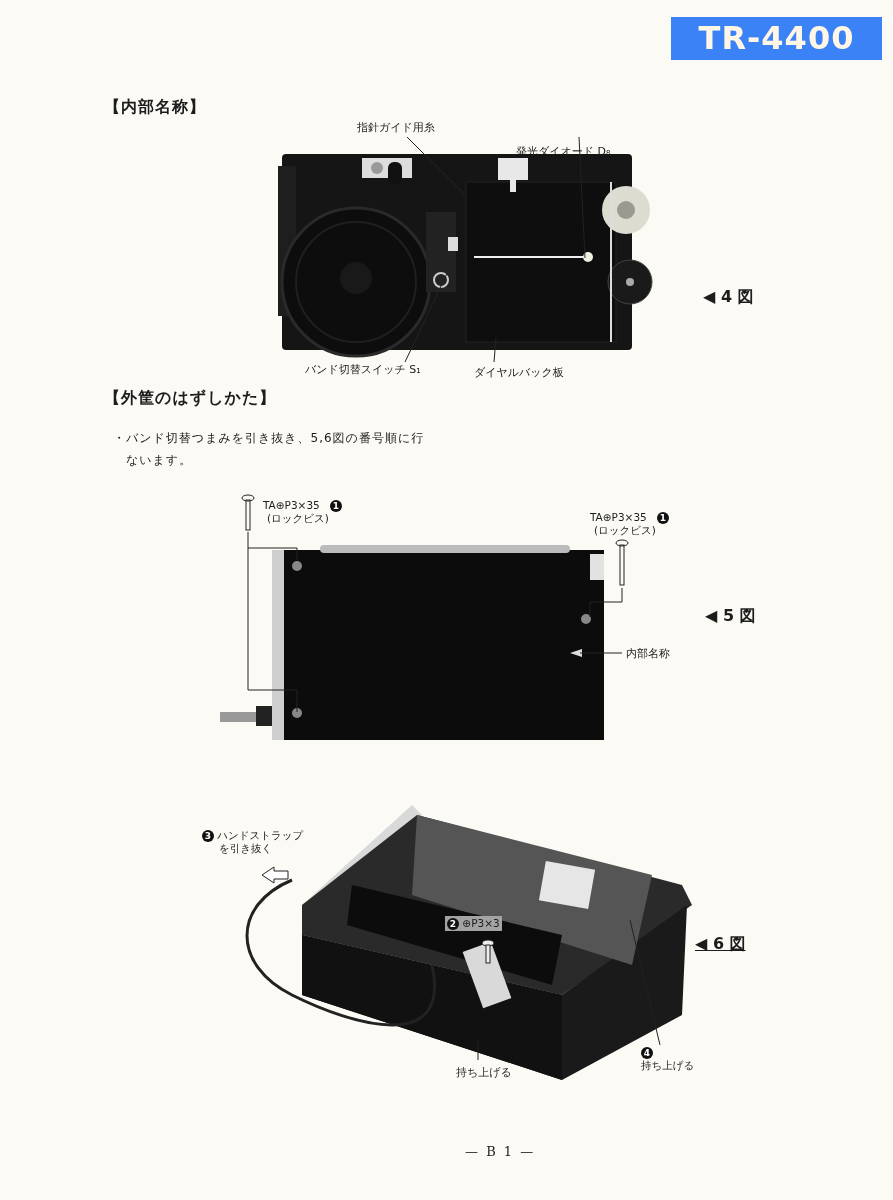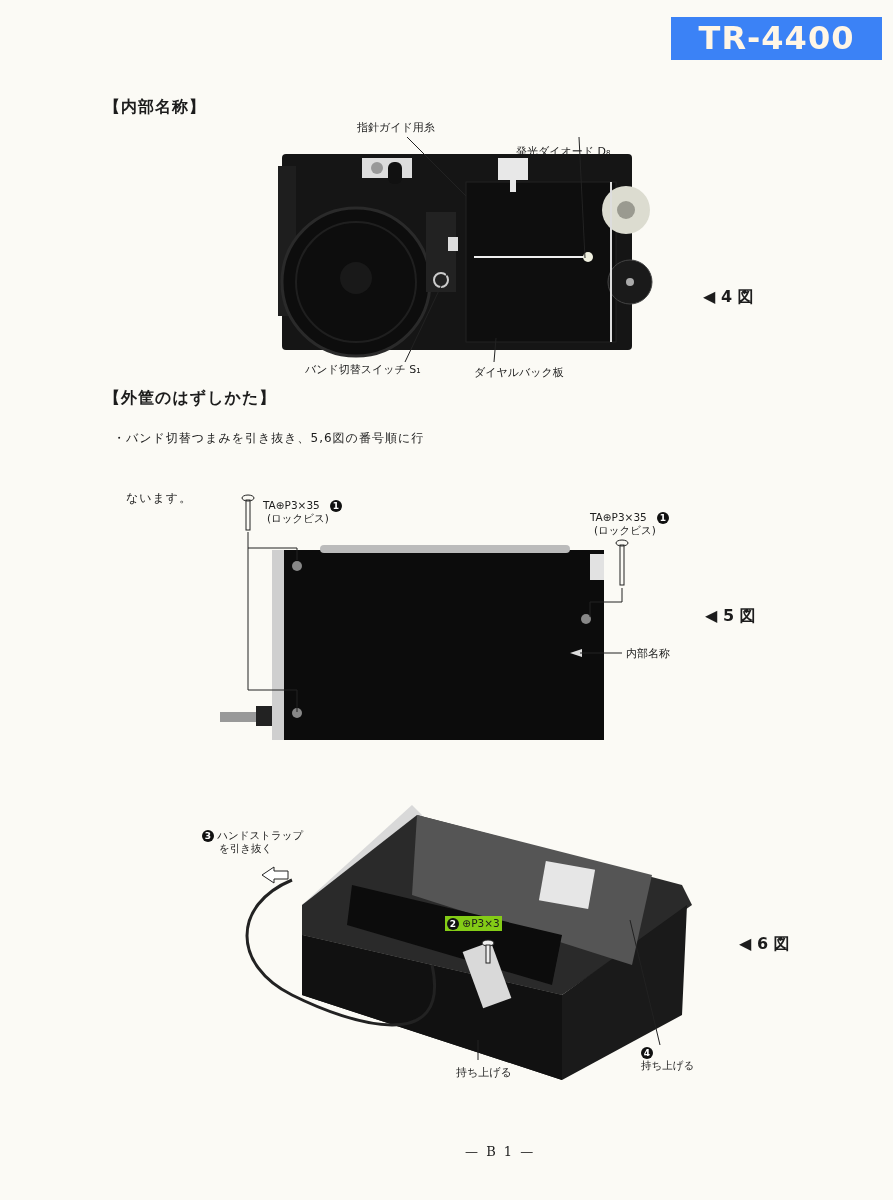--- a/index.html
+++ b/index.html
@@ -78,21 +78,21 @@
   <line x1="494" y1="362" x2="496" y2="338" stroke="#222" stroke-width="1"></line>
 </svg>
 
 <div class="abs label" style="left:305px; top:362px;">バンド切替スイッチ S₁</div>
 <div class="abs label" style="left:474px; top:365px;">ダイヤルバック板</div>
 
 <div class="abs fig-ref" style="left:703px; top:287px;">◀ 4 図</div>
 
 <div class="abs section-title" style="left:104px; top:388px;">【外筐のはずしかた】</div>
 <div class="abs body-text" style="left:113px; top:428px;">・バンド切替つまみを引き抜き、5,6図の番号順に行</div>
-<div class="abs body-text" style="left:126px; top:450px;margin-top:38px;">ないます。</div>
+<div class="abs body-text" style="left:126px; top:450px;">ないます。</div>
 
 <div class="abs" style="left:263px; top:499px;">
   <div class="label-sm"><span>TA⊕P3×35</span> &nbsp;&nbsp;<span class="circ">1</span></div>
   <div class="label-sm" style="padding-left:4px;">(ロックビス)</div>
 </div>
 <div class="abs" style="left:590px; top:511px;">
   <div class="label-sm"><span>TA⊕P3×35</span> &nbsp;&nbsp;<span class="circ">1</span></div>
   <div class="label-sm" style="padding-left:4px;">(ロックビス)</div>
 </div>
 
@@ -150,33 +150,33 @@
 
     <polygon points="120,90 330,140 320,190 115,130" fill="#0c0c0c"></polygon>
     <rect x="240" y="150" width="30" height="60" fill="#d9d9d9" transform="rotate(-20 255 180)"></rect>
 
     <path d="M60,85 C0,110 0,170 60,200 C120,230 220,260 200,170" fill="none" stroke="#222" stroke-width="3"></path>
 
     <polygon points="30,80 42,72 42,76 56,76 56,84 42,84 42,88" fill="#fff" stroke="#222"></polygon>
   </svg>
 </div>
 
-<div class="abs label-sm" style="left:445px; top:916px; background:#84cc16; padding:1px 2px;">
+<div class="abs label-sm" style="left:445px; top:916px; background:#a3a3a3; padding:1px 2px;">
   <span class="circ">2</span> <span>⊕P3×3</span>
 </div>
 
 <svg width="893" height="1200" style="left:0;top:0;">
   <line x1="478" y1="1040" x2="478" y2="1060" stroke="#222"></line>
   <line x1="660" y1="1045" x2="630" y2="920" stroke="#222"></line>
   <g>
     <ellipse cx="488" cy="943" rx="6" ry="3" fill="#eee" stroke="#222"></ellipse>
     <rect x="486" y="945" width="4" height="18" fill="#eee" stroke="#222"></rect>
   </g>
 </svg>
 
 <div class="abs" style="left:641px; top:1046px;">
   <div class="label-sm"><span class="circ">4</span></div>
   <div class="label-sm">持ち上げる</div>
 </div>
 <div class="abs label" style="left:456px; top:1065px;">持ち上げる</div>
-<div class="abs fig-ref" style="left:739px; top:934px;">◀ 6 図</div>
+<div class="abs fig-ref" style="left:695px; top:934px;text-decoration:underline;">◀ 6 図</div>
 
 <div class="abs page-num" style="left:420px; top:1144px;margin-left:45px;">— B 1 —</div>
 
 </body></html>

